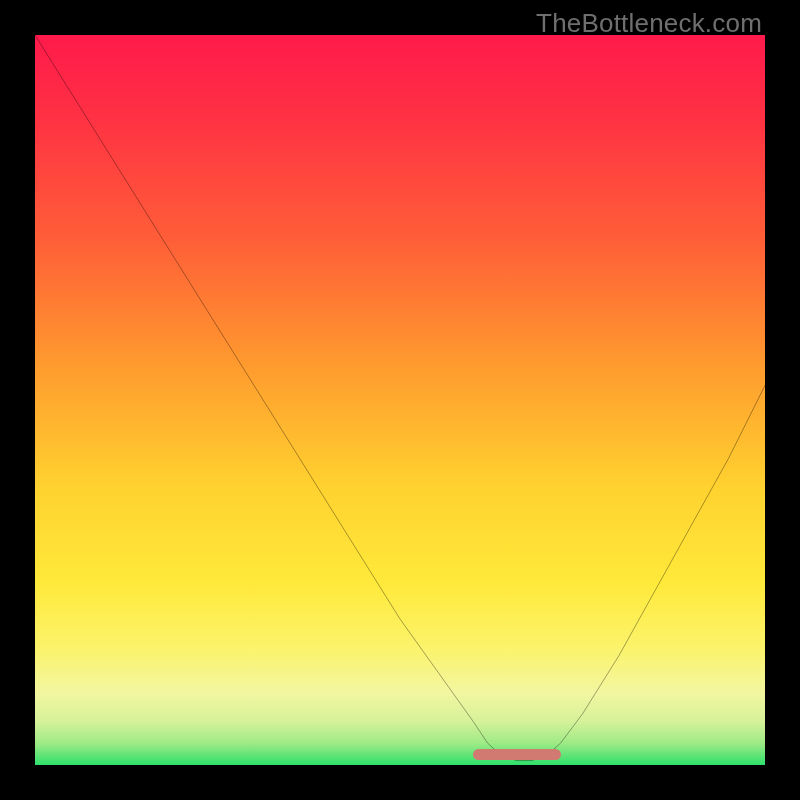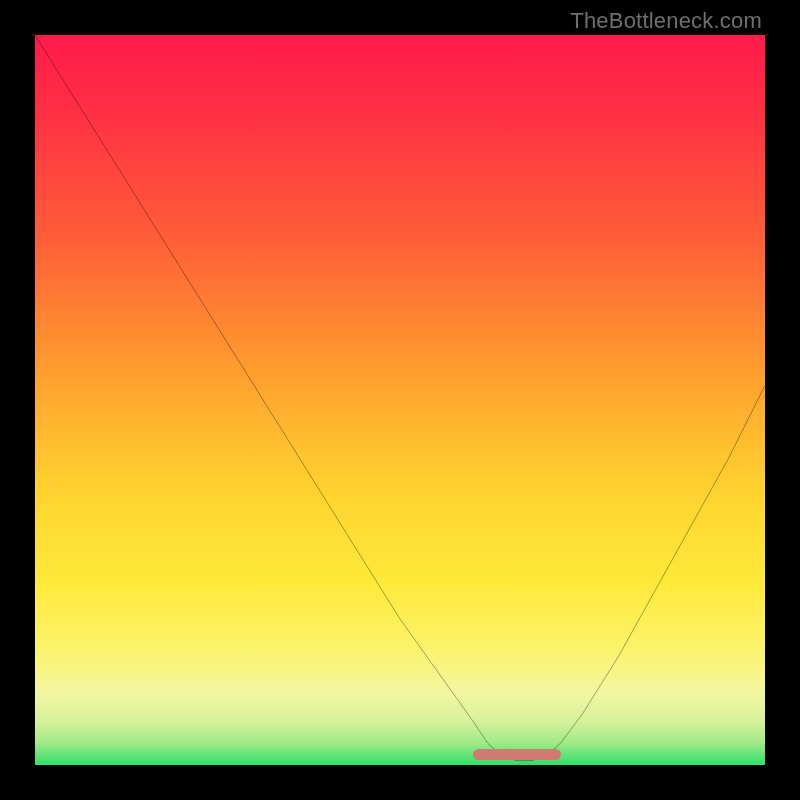--- a/index.html
+++ b/index.html
@@ -27,21 +27,21 @@
   }
   .gradient-bg {
     position: absolute;
     inset: 0;
   }
   .watermark {
     position: absolute;
     top: 8px;
     right: 38px;
     color: #6f6f6f;
-    font-size: 22px;
+    font-size: 26px;
     font-weight: 500;
     letter-spacing: 0.2px;
   }
   svg.curve {
     position: absolute;
     inset: 0;
     width: 100%;
     height: 100%;
   }
   .bump {

